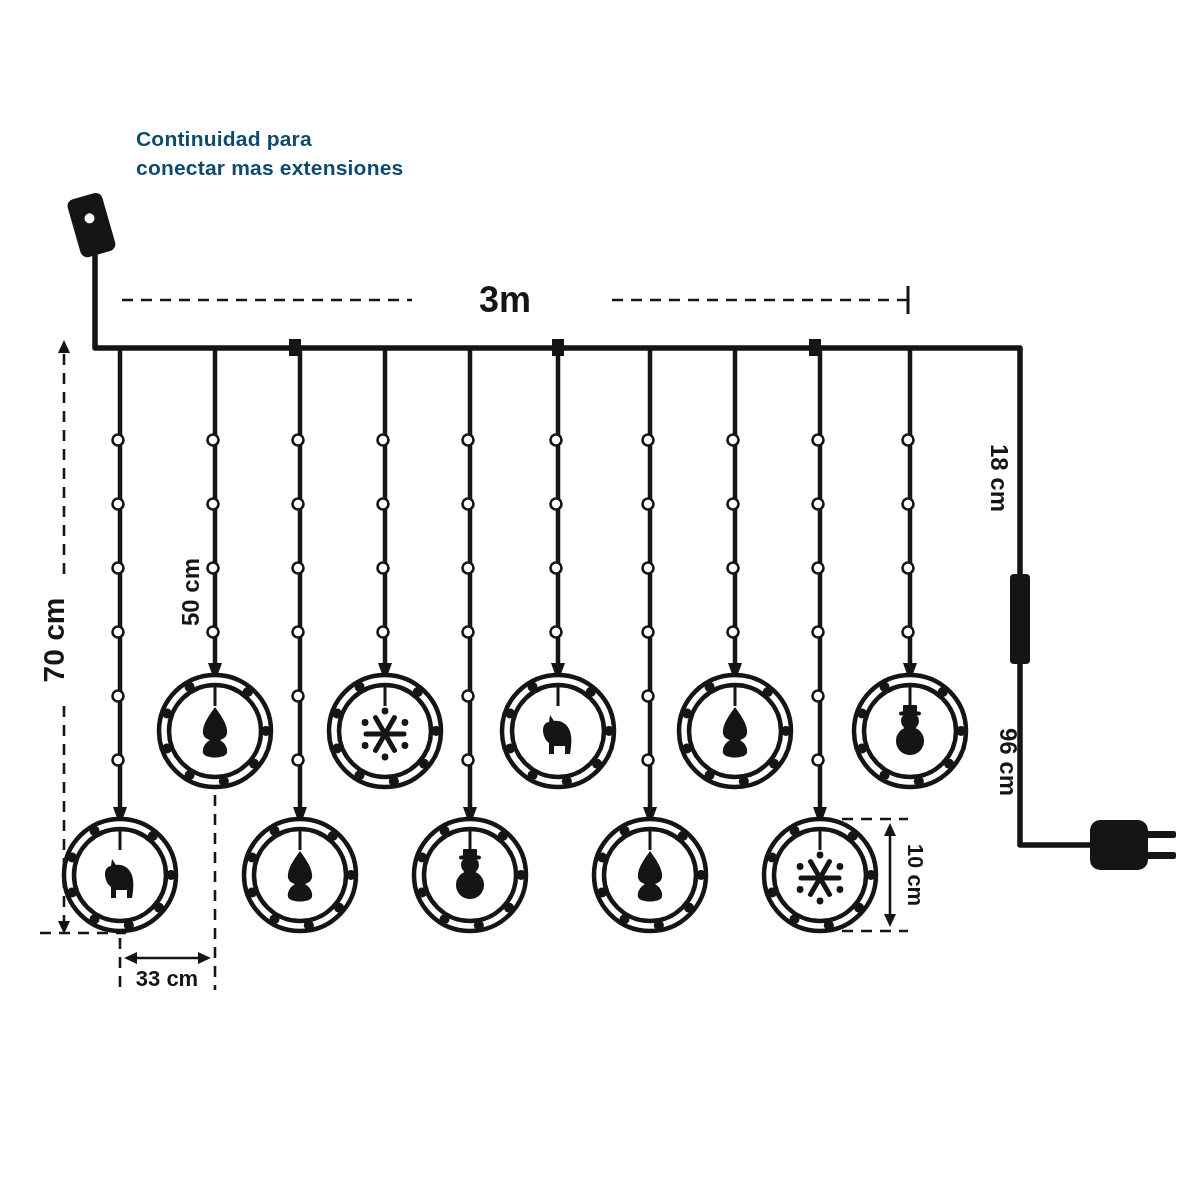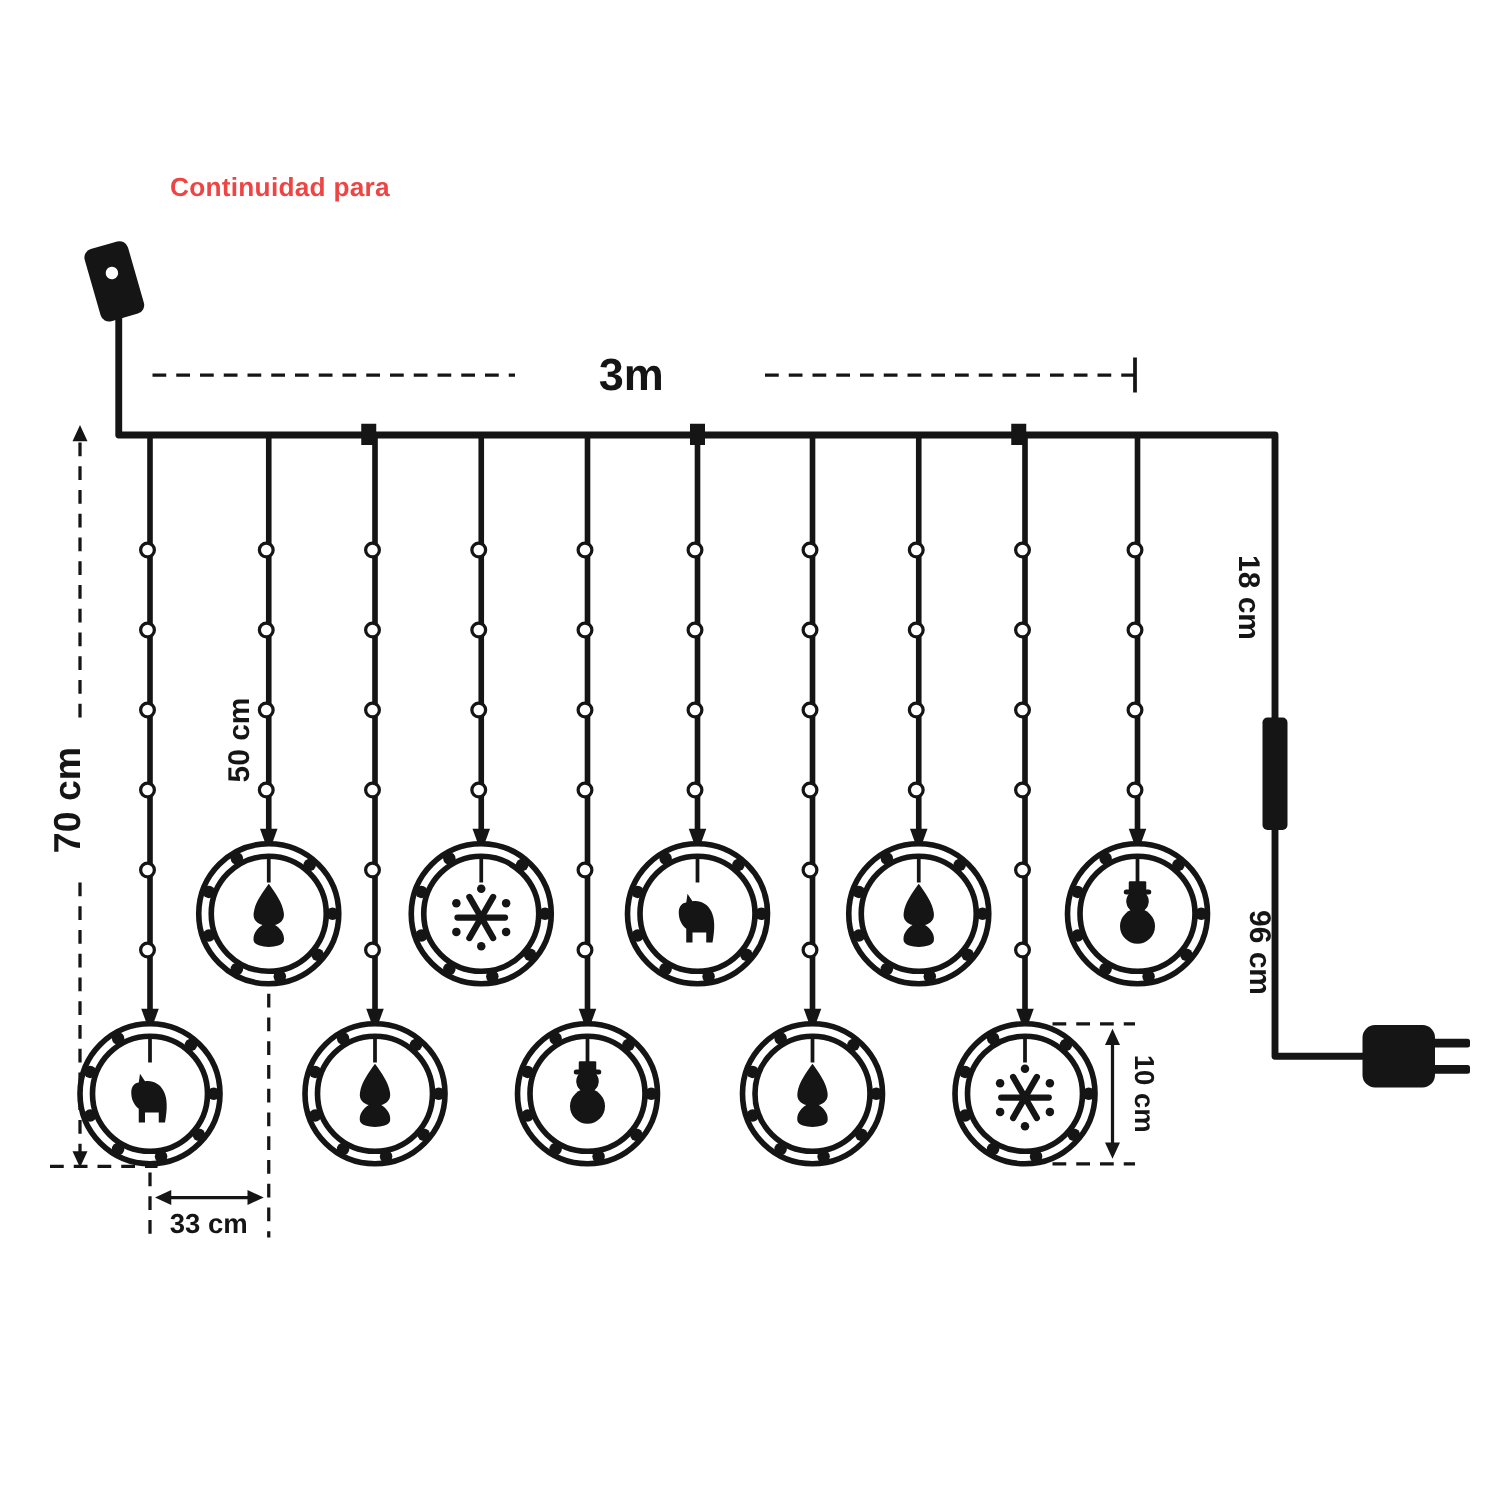--- a/index.html
+++ b/index.html
@@ -1,27 +1,28 @@
 <!DOCTYPE html>
 <html><head>
 <meta charset="utf-8">
 <style>
   html,body{margin:0;padding:0;background:#fff;}
   .stage{position:relative;width:1200px;height:1200px;background:#fff;overflow:hidden;
     font-family:"Liberation Sans",sans-serif;}
-  .note{position:absolute;left:136px;top:136px;font-size:21px;font-weight:bold;
-    color:#ef4444;line-height:1.4;letter-spacing:.2px;}
+  .note{position:absolute;left:136px;top:124px;font-size:21px;font-weight:bold;
+    color:#0c4a6e;line-height:1.4;letter-spacing:.2px;}
   svg{position:absolute;left:0;top:0;}
 </style>
 </head>
 <body>
 
 <div class="stage">
   <div class="note">
     <div>Continuidad para</div>
+    <div>conectar mas extensiones</div>
   </div>
   <svg id="diagram" width="1200" height="1200" viewBox="0 0 1200 1200">
       <line x1="122" y1="300" x2="412" y2="300" stroke="#151515" stroke-width="2.6" stroke-linecap="butt" stroke-dasharray="11 8"></line>
       <line x1="612" y1="300" x2="908" y2="300" stroke="#151515" stroke-width="2.6" stroke-linecap="butt" stroke-dasharray="11 8"></line>
       <line x1="908" y1="286" x2="908" y2="314" stroke="#151515" stroke-width="3" stroke-linecap="butt"></line>
       <text x="505" y="312" fill="#151515" font-size="36" font-weight="bold" text-anchor="middle" font-family="&quot;Liberation Sans&quot;, sans-serif">3m</text>
       <polygon points="64,340 58,353 70,353" fill="#151515"></polygon>
       <line x1="64" y1="354" x2="64" y2="574" stroke="#151515" stroke-width="2.6" stroke-linecap="butt" stroke-dasharray="11 8"></line>
       <text x="64" y="640" fill="#151515" font-size="30" font-weight="bold" text-anchor="middle" font-family="&quot;Liberation Sans&quot;, sans-serif" transform="rotate(-90 64 640)">70 cm</text>
       <line x1="64" y1="706" x2="64" y2="930" stroke="#151515" stroke-width="2.6" stroke-linecap="butt" stroke-dasharray="11 8"></line>

